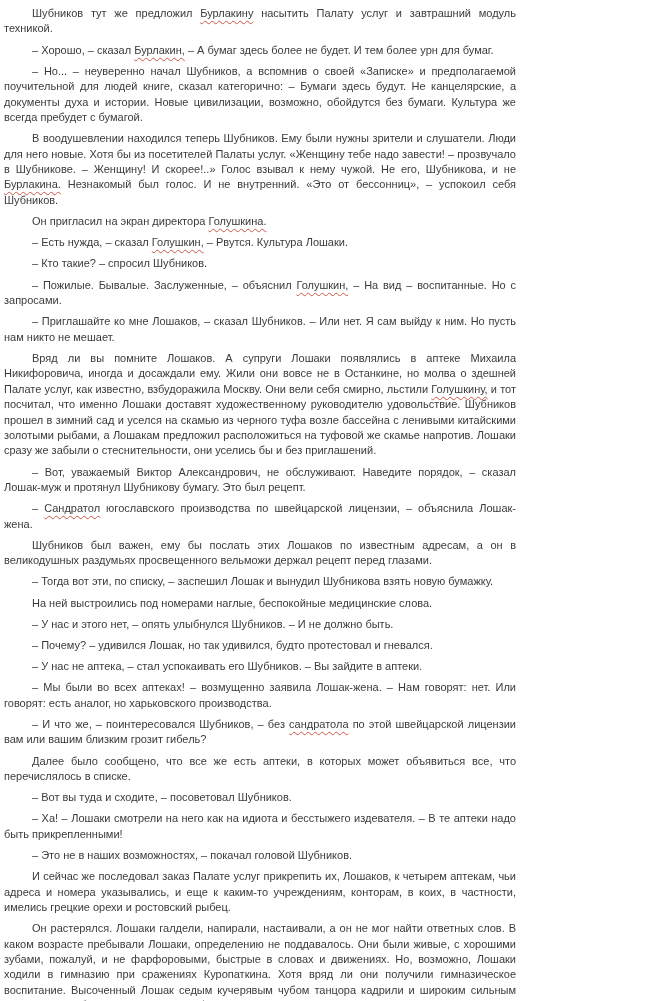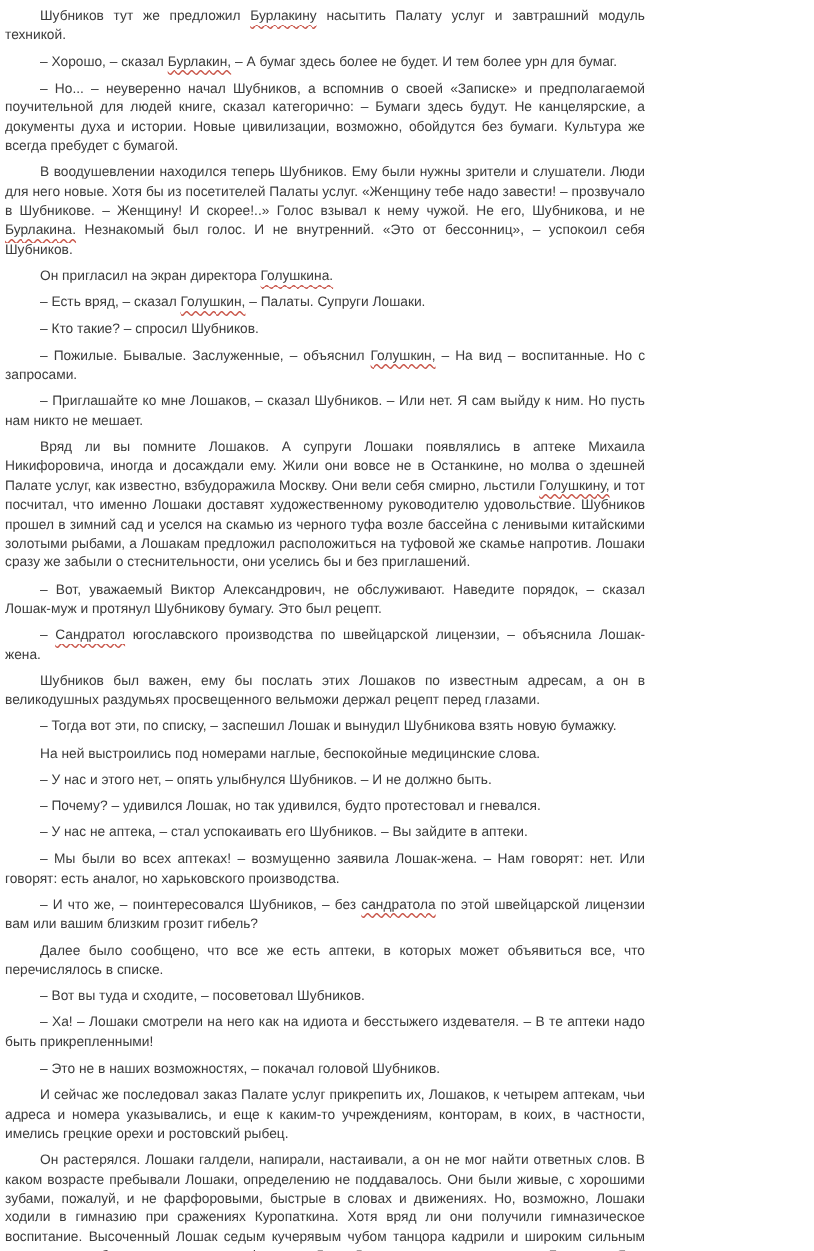--- a/index.html
+++ b/index.html
@@ -41,21 +41,21 @@
 </head>
 <body>
 
 <main class="page">
   <div>
       <p class="para"><span>Шубников тут же предложил </span><span class="misspelled">Бурлакину</span><span> насытить Палату услуг и завтрашний модуль техникой.</span></p>
       <p class="para"><span>– Хорошо, – сказал </span><span class="misspelled">Бурлакин,</span><span> – А бумаг здесь более не будет. И тем более урн для бумаг.</span></p>
       <p class="para"><span>– Но... – неуверенно начал Шубников, а вспомнив о своей «Записке» и предполагаемой поучительной для людей книге, сказал категорично: – Бумаги здесь будут. Не канцелярские, а документы духа и истории. Новые цивилизации, возможно, обойдутся без бумаги. Культура же всегда пребудет с бумагой.</span></p>
       <p class="para"><span>В воодушевлении находился теперь Шубников. Ему были нужны зрители и слушатели. Люди для него новые. Хотя бы из посетителей Палаты услуг. «Женщину тебе надо завести! – прозвучало в Шубникове. – Женщину! И скорее!..» Голос взывал к нему чужой. Не его, Шубникова, и не </span><span class="misspelled">Бурлакина.</span><span> Незнакомый был голос. И не внутренний. «Это от бессонниц», – успокоил себя Шубников.</span></p>
       <p class="para"><span>Он пригласил на экран директора </span><span class="misspelled">Голушкина.</span></p>
-      <p class="para"><span>– Есть вряд, – сказал </span><span class="misspelled">Голушкин,</span><span> – Палаты. Супруги Лошаки.</span></p>
+      <p class="para"><span>– Есть нужда, – сказал </span><span class="misspelled">Голушкин,</span><span> – Рвутся. Культура Лошаки.</span></p>
       <p class="para"><span>– Кто такие? – спросил Шубников.</span></p>
       <p class="para"><span>– Пожилые. Бывалые. Заслуженные, – объяснил </span><span class="misspelled">Голушкин,</span><span> – На вид – воспитанные. Но с запросами.</span></p>
       <p class="para"><span>– Приглашайте ко мне Лошаков, – сказал Шубников. – Или нет. Я сам выйду к ним. Но пусть нам никто не мешает.</span></p>
       <p class="para"><span>Вряд ли вы помните Лошаков. А супруги Лошаки появлялись в аптеке Михаила Никифоровича, иногда и досаждали ему. Жили они вовсе не в Останкине, но молва о здешней Палате услуг, как известно, взбудоражила Москву. Они вели себя смирно, льстили </span><span class="misspelled">Голушкину,</span><span> и тот посчитал, что именно Лошаки доставят художественному руководителю удовольствие. Шубников прошел в зимний сад и уселся на скамью из черного туфа возле бассейна с ленивыми китайскими золотыми рыбами, а Лошакам предложил расположиться на туфовой же скамье напротив. Лошаки сразу же забыли о стеснительности, они уселись бы и без приглашений.</span></p>
       <p class="para"><span>– Вот, уважаемый Виктор Александрович, не обслуживают. Наведите порядок, – сказал Лошак-муж и протянул Шубникову бумагу. Это был рецепт.</span></p>
       <p class="para"><span>– </span><span class="misspelled">Сандратол</span><span> югославского производства по швейцарской лицензии, – объяснила Лошак-жена.</span></p>
       <p class="para"><span>Шубников был важен, ему бы послать этих Лошаков по известным адресам, а он в великодушных раздумьях просвещенного вельможи держал рецепт перед глазами.</span></p>
       <p class="para"><span>– Тогда вот эти, по списку, – заспешил Лошак и вынудил Шубникова взять новую бумажку.</span></p>
       <p class="para"><span>На ней выстроились под номерами наглые, беспокойные медицинские слова.</span></p>
       <p class="para"><span>– У нас и этого нет, – опять улыбнулся Шубников. – И не должно быть.</span></p>

